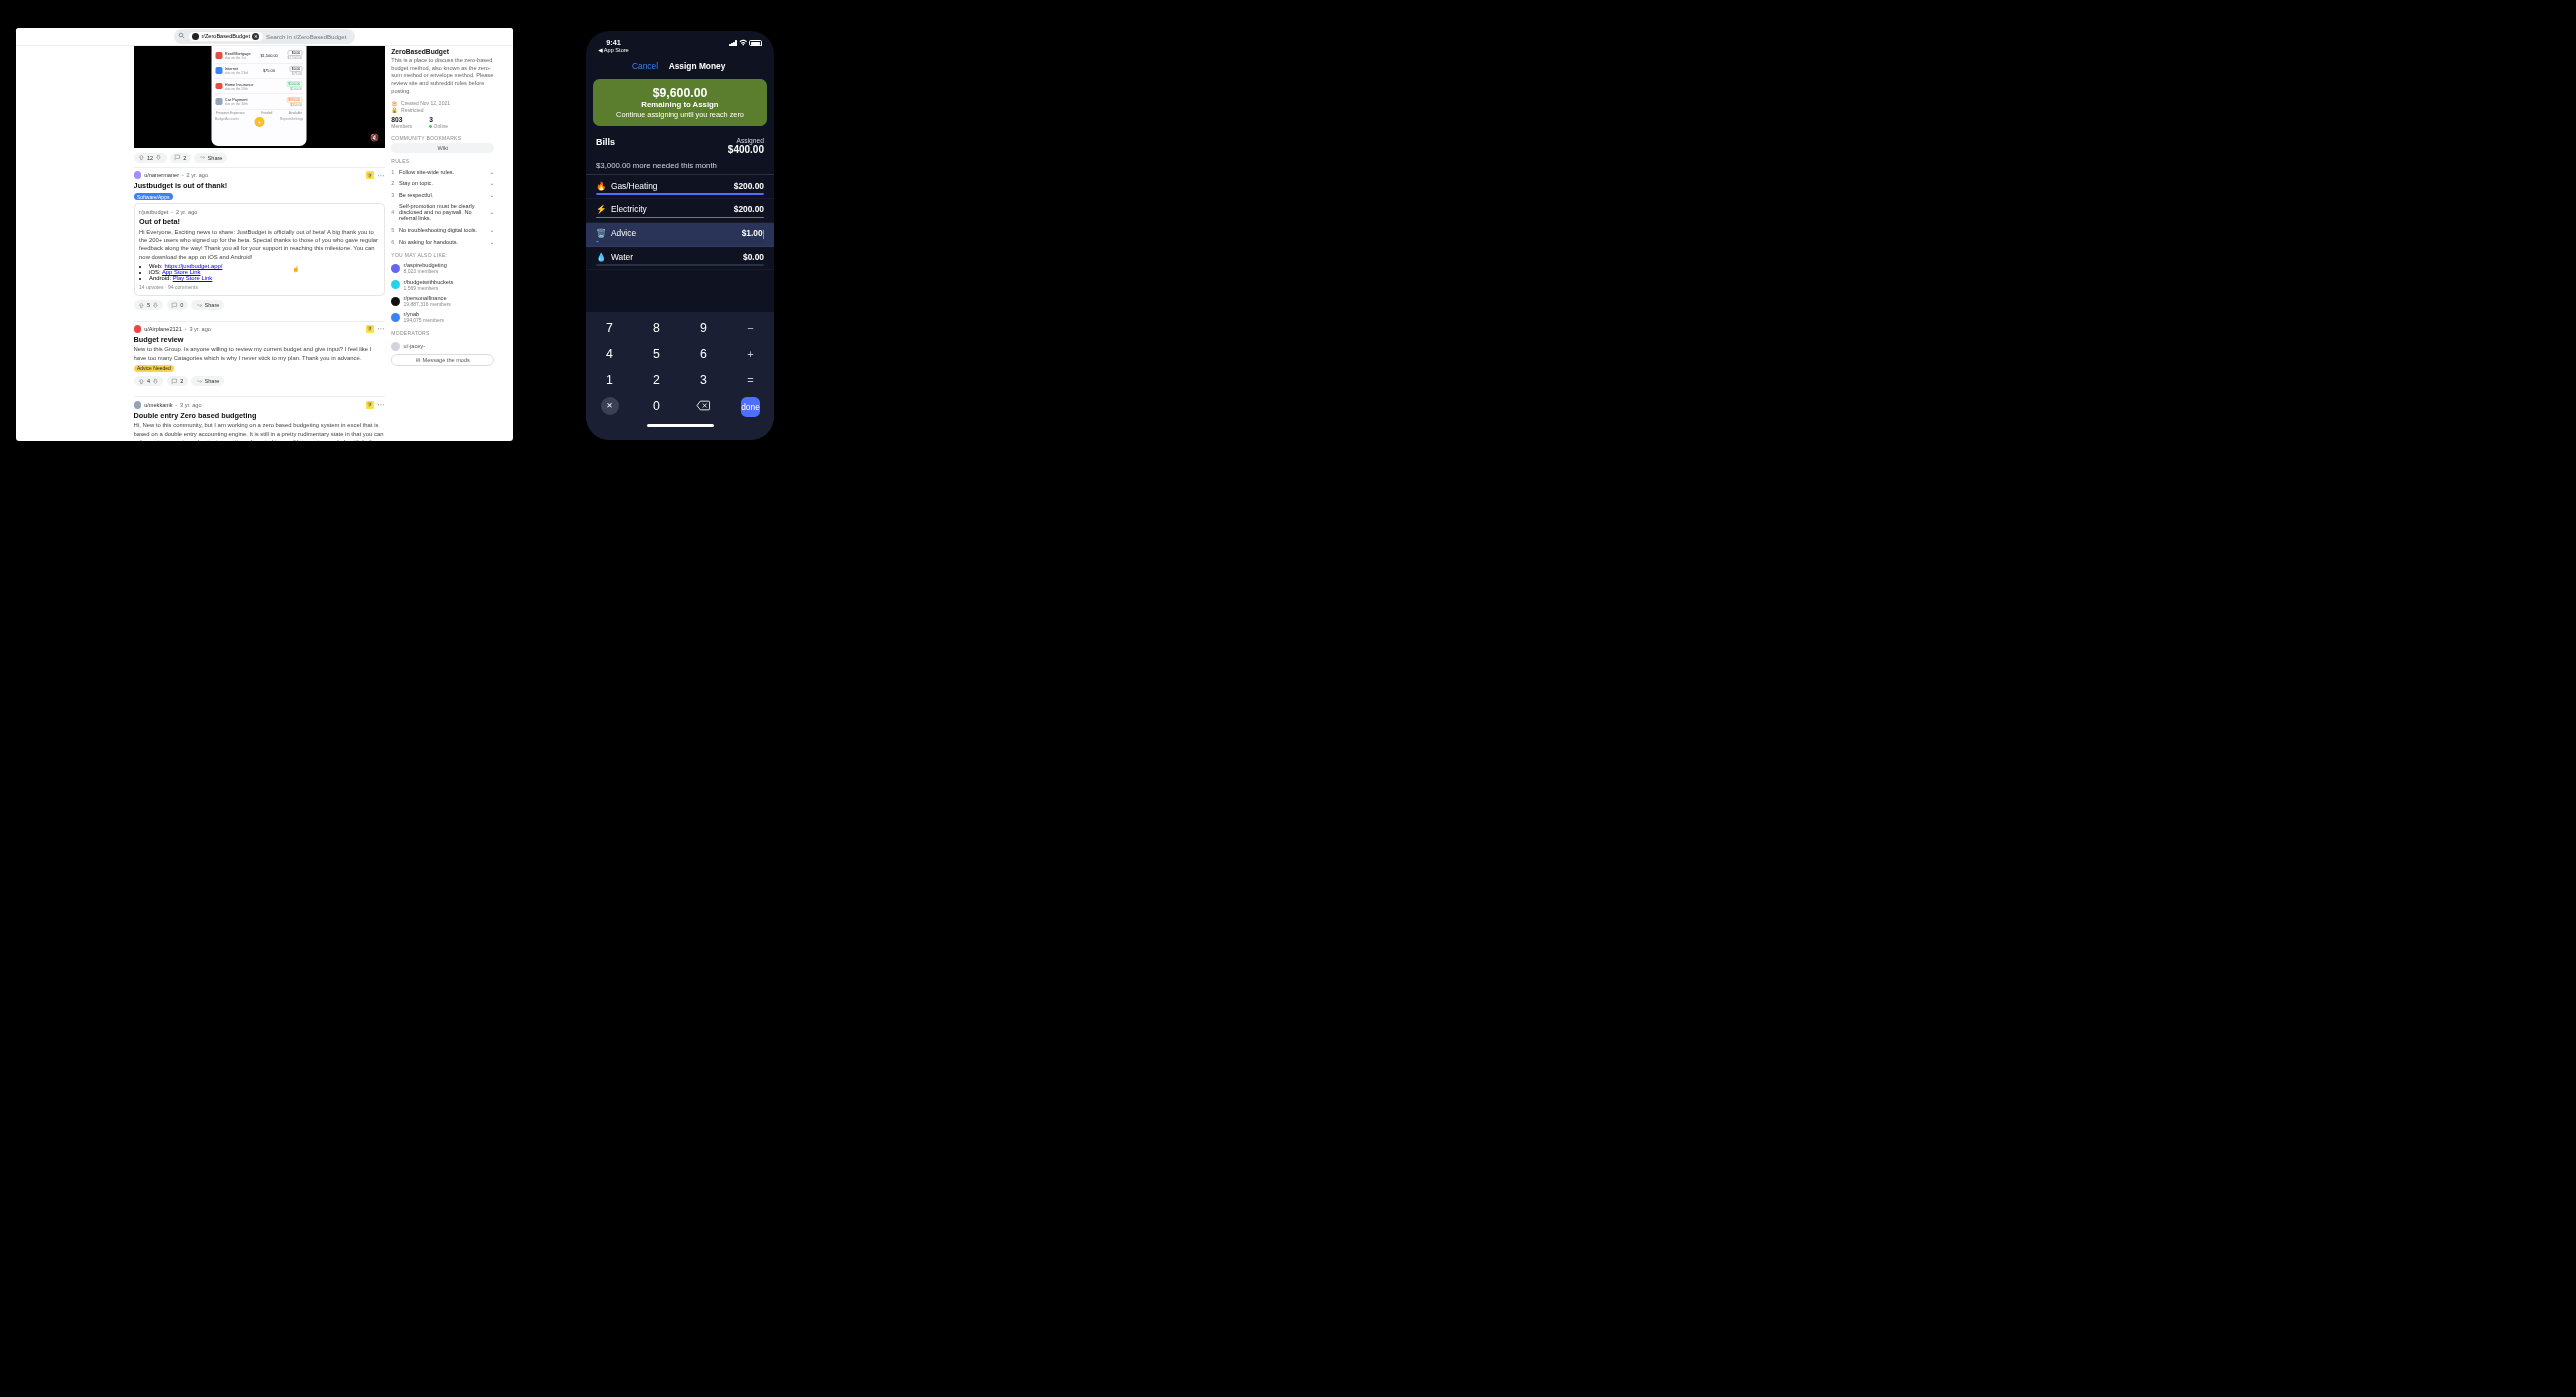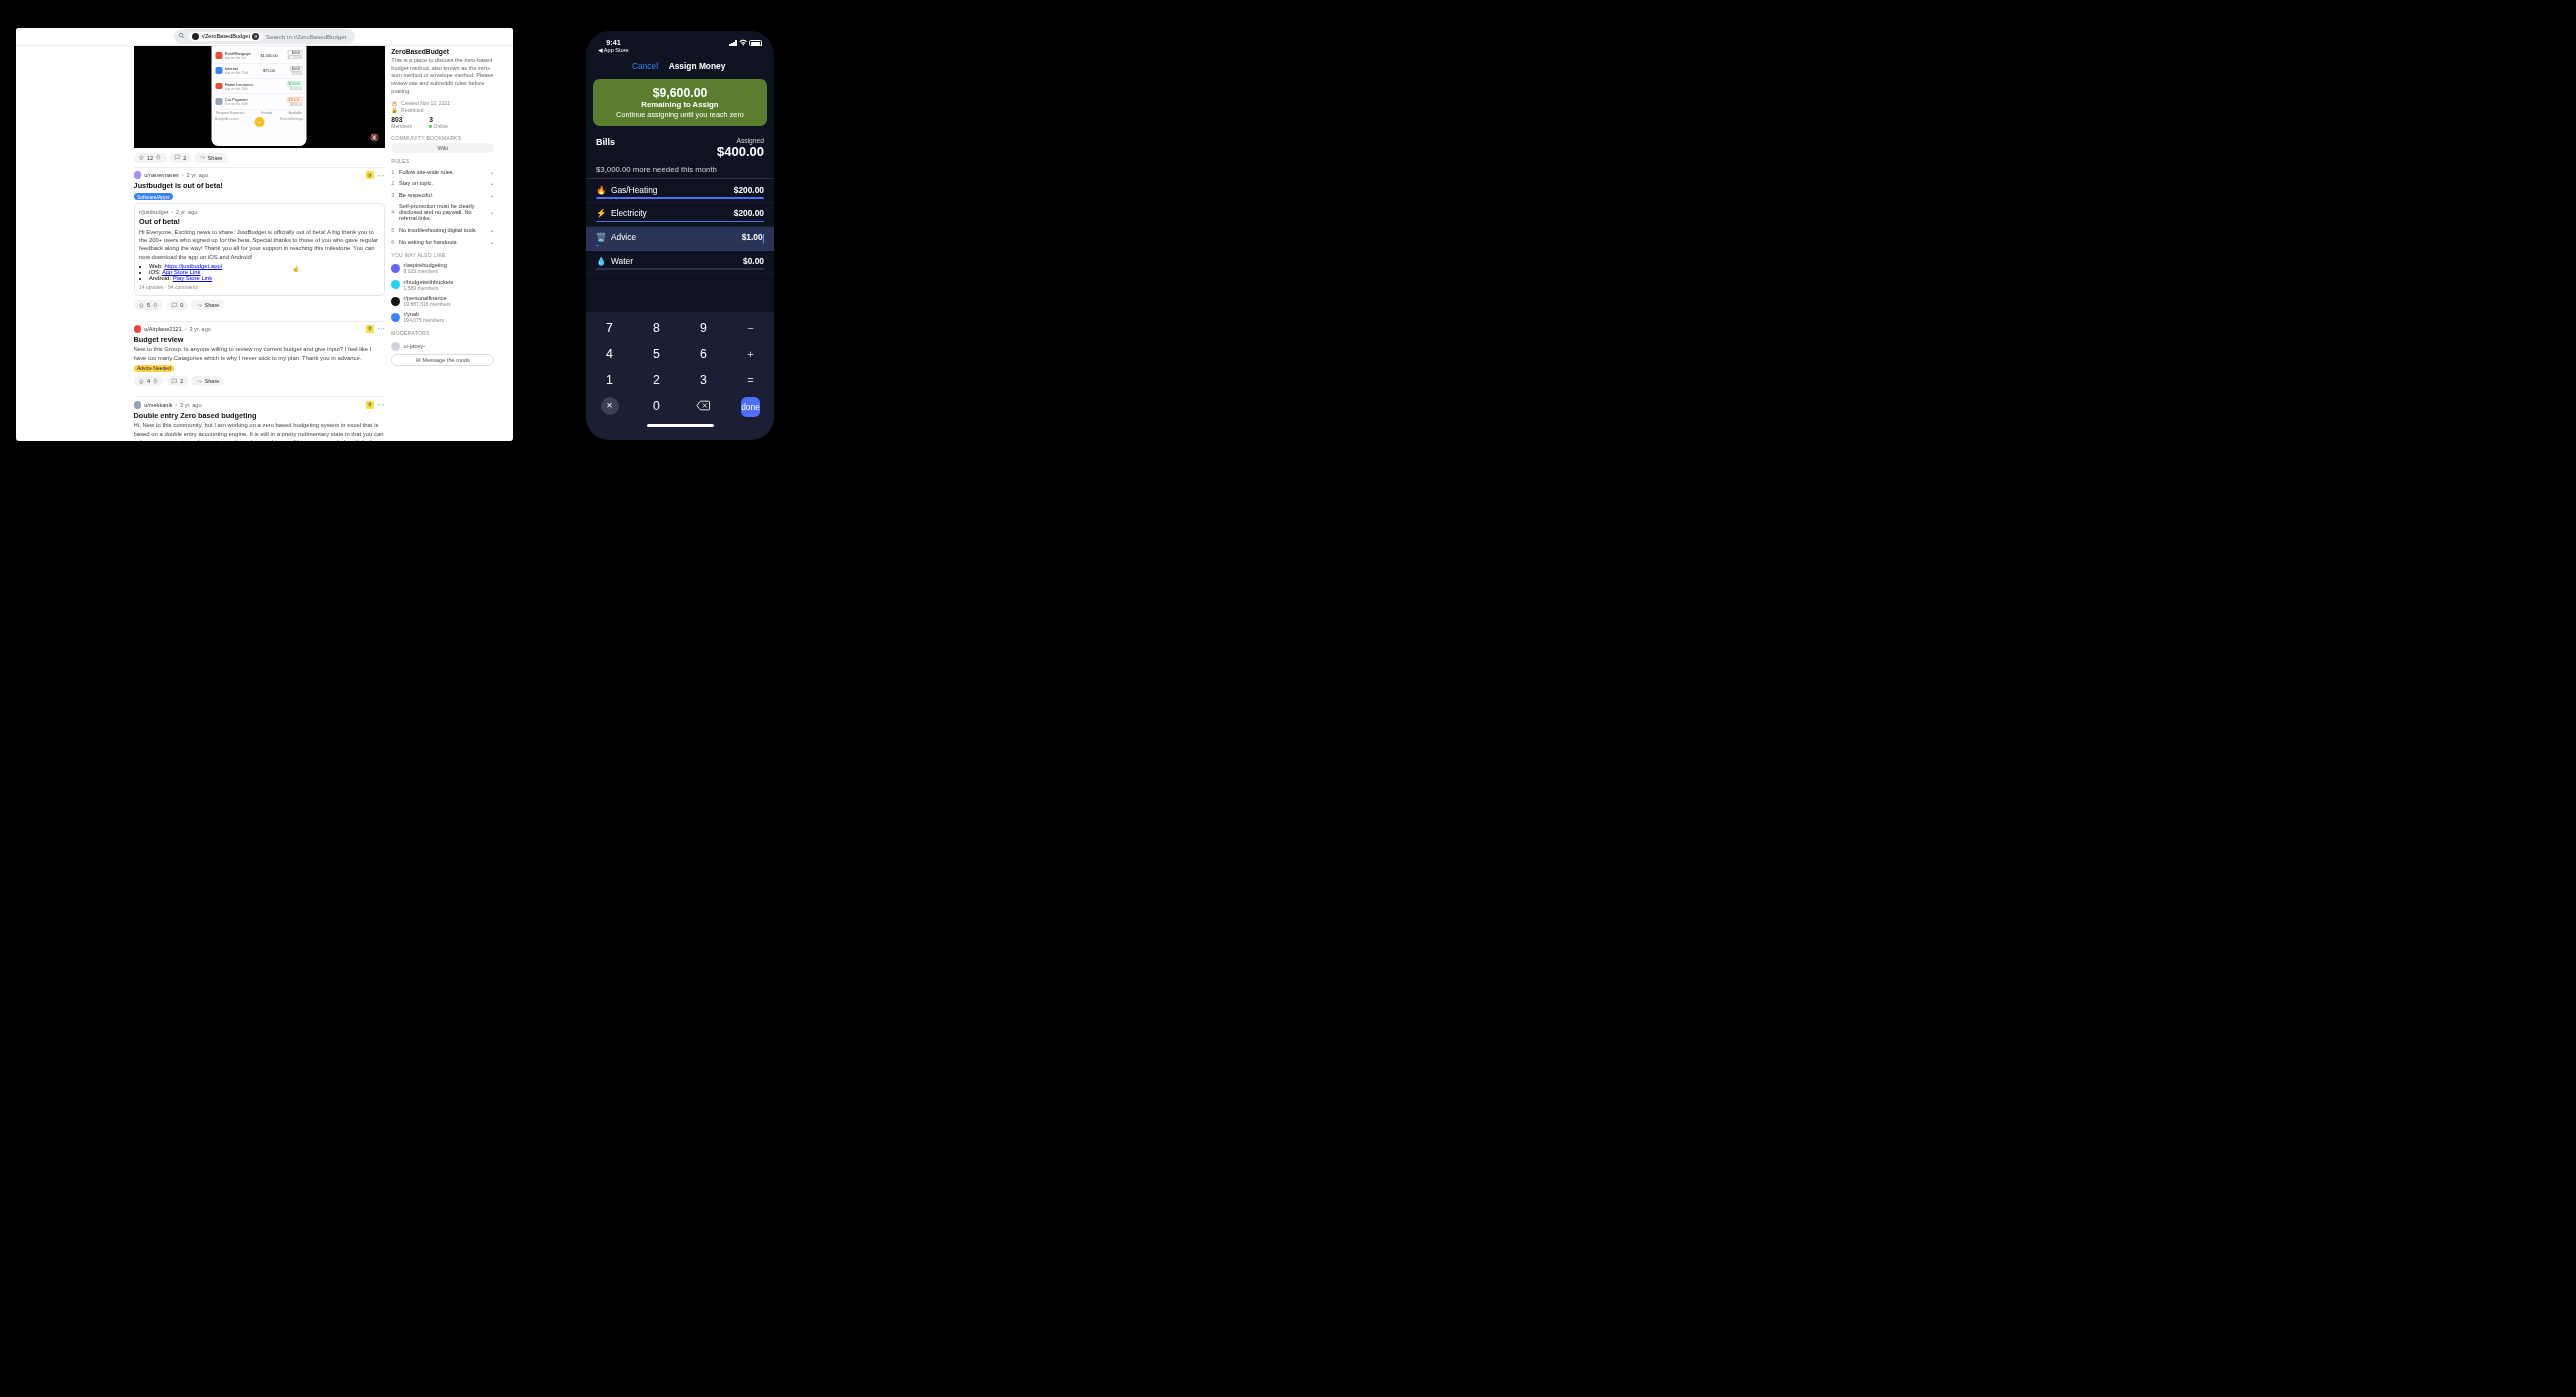--- a/index.html
+++ b/index.html
@@ -230,21 +230,21 @@
     background:#5a7e2e;border-radius:6.7px;margin:3.3px 6.7px;padding:6.7px;text-align:center;
   }
   .green-card .amt{font-size:12.3px;font-weight:700;}
   .green-card .l1{font-size:7.8px;font-weight:600;margin-top:0;}
   .green-card .l2{font-size:7.3px;margin-top:1.7px;}
 
   .section-head{display:flex;justify-content:space-between;padding:7.8px 10px 1.1px;}
   .section-head .nm{font-size:9px;font-weight:600;}
   .section-head .rt{text-align:right;}
   .section-head .rt .l{font-size:6.7px;color:#d1d5db;}
-  .section-head .rt .v{font-size:13px;font-weight:600;}
+  .section-head .rt .v{font-size:10px;font-weight:600;}
 
   .need-line{font-size:7.8px;color:#d1d5db;padding:4.5px 10px;border-bottom:0.6px solid #2a3044;}
 
   .cat-row{
     padding:5.6px 10px 3.3px;
     display:flex;flex-direction:column;gap:2.2px;
     border-bottom: 0.6px solid rgba(255,255,255,0.04);
   }
   .cat-row.selected{background:#2a3358;}
   .cat-top{display:flex;justify-content:space-between;align-items:center;}
@@ -385,21 +385,21 @@
       <div id="posts-container">
           <div class="post">
             <div class="post-head">
       <span class="avatar purple"></span>
       <span class="user">u/nanermaner</span>
       <span class="dot">•</span>
               <span>2 yr. ago</span>
       <span class="mod">🛡</span>
       <span class="more">⋯</span>
     </div>
-    <div class="post-title">Justbudget is out of beta!</div>
+    <div class="post-title">Justbudget is out of thank!</div>
             <div style="margin-top:2.2px"><span class="flair blue">Software/Apps</span></div>
             <div class="nested-card">
         <div class="post-head">
                 <span>r/justbudget</span>
                 <span class="dot">•</span>
                 <span>2 yr. ago</span>
               </div>
         <div class="post-title">Out of beta!</div>
         <div class="post-body">Hi Everyone, Exciting news to share: JustBudget is officially out of beta! A big thank you to the 200+ users who signed up for the beta. Special thanks to those of you who gave regular feedback along the way! Thank you all for your support in reaching this milestone. You can now download the app on iOS and Android!</div>
         <ul>

